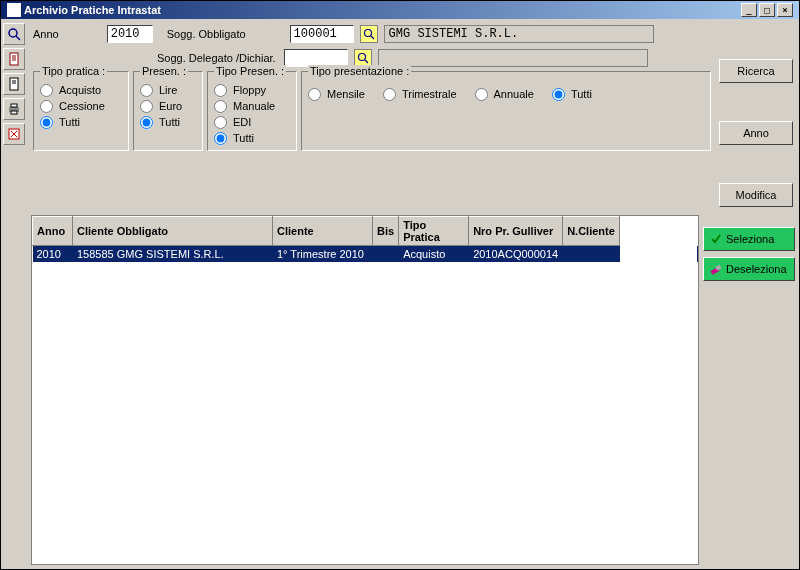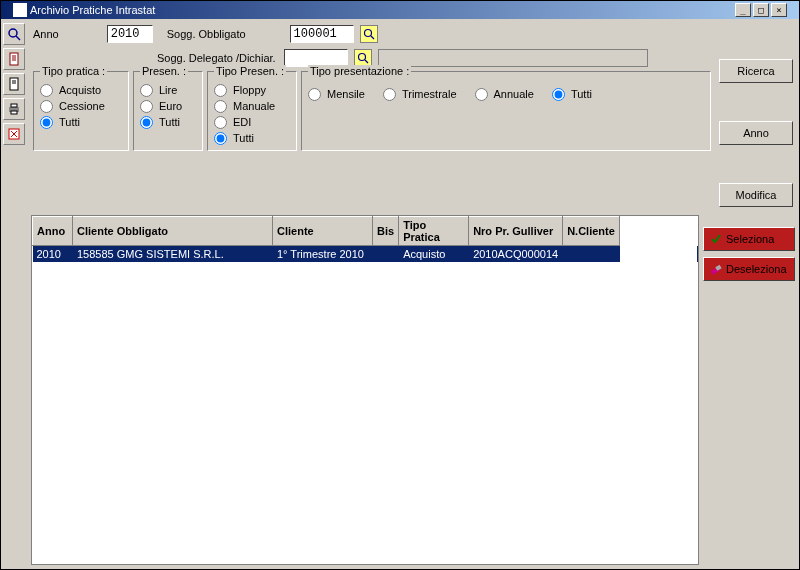--- a/index.html
+++ b/index.html
@@ -17,22 +17,22 @@
     background: #d4d0c8;
     display: flex;
     flex-direction: column;
   }
   .titlebar {
     height: 18px;
     background: linear-gradient(to right, #0a246a, #a6caf0);
     color: #fff;
     display: flex;
     align-items: center;
-    padding: 0 12px;
-    font-weight: normal;
+    padding: 0 6px;
+    font-weight: bold;
   }
   .titlebar .icon {
     width: 14px; height: 14px;
     background: #fff;
     margin-right: 3px;
     display: inline-block;
   }
   .titlebar .title { flex: 1; }
   .titlebar .win-btn {
     width: 16px; height: 14px;
@@ -201,21 +201,21 @@
     display:flex;
     flex-direction:column;
     gap:6px;
     padding-top:12px;
   }
   .sel-btn {
     height:24px;
     border: 1px solid #fff;
     border-right-color:#404040;
     border-bottom-color:#404040;
-    background:#b91c1c;
+    background:#22c55e;
     cursor:pointer;
     display:flex;
     align-items:center;
     gap:4px;
     padding: 0 6px;
     font-size:11px;
   }
   svg { display:block; }
   .pres-row .radio-row { margin-right: 18px; }
 </style>
@@ -278,20 +278,21 @@
             <label>Anno</label>
             <input class="txt-input" style="width: 46px; margin-left: 40px;" value="2010">
             <label style="margin-left:8px;">Sogg. Obbligato</label>
             <input class="txt-input" style="width: 64px; margin-left: 36px;" value="100001">
             <div class="search-btn">
               <svg width="12" height="12">
                   <circle cx="5" cy="5" r="3.5" stroke="#008" fill="none" stroke-width="1.2"></circle>
                   <line x1="8" y1="8" x2="11" y2="11" stroke="#008" stroke-width="1.2"></line>
                 </svg>
             </div>
+            <div class="readonly-box" style="width:270px;">GMG SISTEMI S.R.L.</div>
           </div>
           <div class="filter-row">
             <span style="width:118px;"></span>
             <label>Sogg. Delegato /Dichiar.</label>
             <input class="txt-input" style="width: 64px; margin-left: 0px;" value="">
             <div class="search-btn">
               <svg width="12" height="12">
                   <circle cx="5" cy="5" r="3.5" stroke="#008" fill="none" stroke-width="1.2"></circle>
                   <line x1="8" y1="8" x2="11" y2="11" stroke="#008" stroke-width="1.2"></line>
                 </svg>

